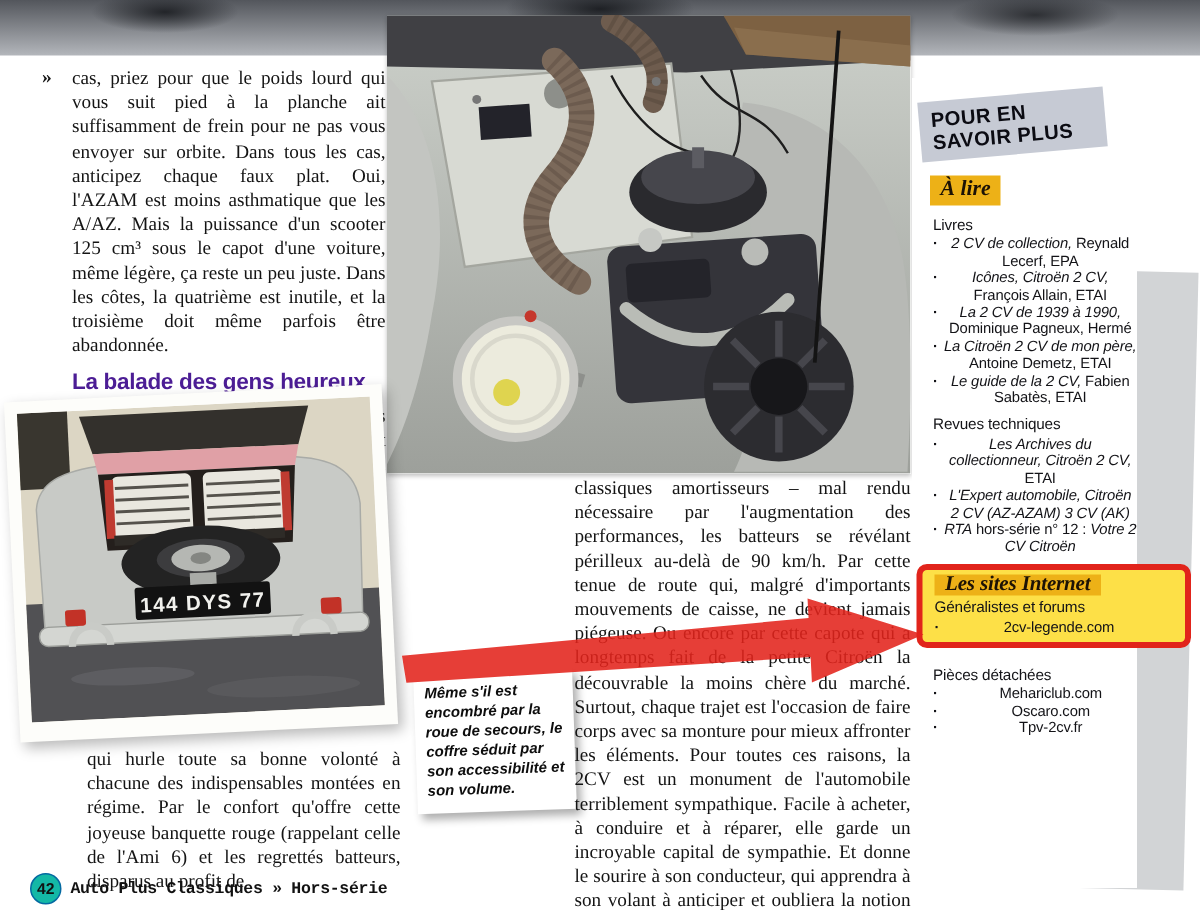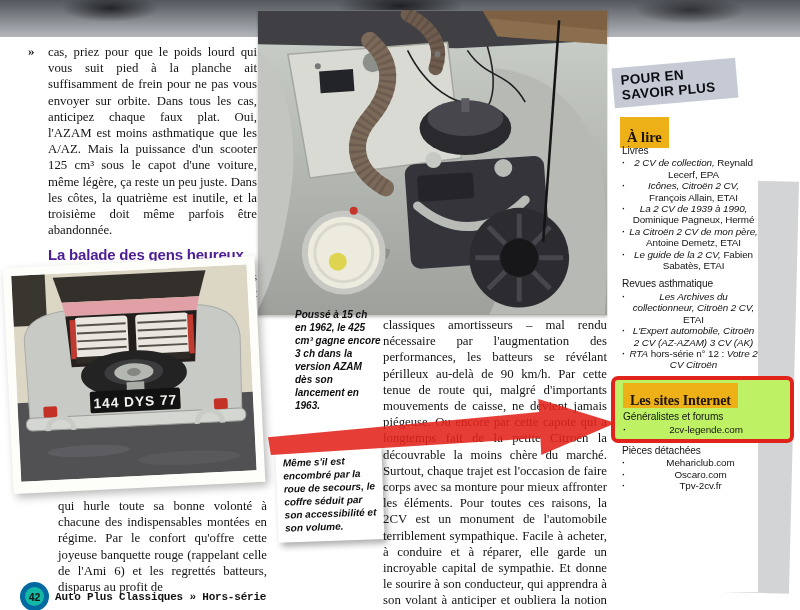--- a/index.html
+++ b/index.html
@@ -32,39 +32,39 @@
   .caption-trunk{position:absolute;left:277px;top:447px;width:106px;background:#fff;
      padding:8px 7px;transform:rotate(-2deg);box-shadow:3px 4px 6px rgba(0,0,0,.32);box-sizing:border-box;}
   
   .sidebar-backdrop{position:absolute;left:648px;top:180px;width:146px;height:412px;
      background:#d2d4d6;transform:rotate(1.4deg);}
   .sidebar-panel{position:absolute;left:608px;top:52px;width:150px;height:540px;background:#fff;}
   .savoir-box{position:absolute;left:613px;top:63px;width:124px;padding:5px 8px;background:#c6cad4;
      transform:rotate(-5deg);font-weight:800;font-size:13.5px;line-height:15px;color:#0b0b12;
      letter-spacing:.3px;box-sizing:border-box;}
   .badge{display:inline-block;background:#edb117;font-family:"Liberation Serif",serif;
-     font-weight:bold;font-size:14.5px;color:#1c1205;padding:12px 7px 2px 7px;}
+     font-weight:bold;font-size:14.5px;color:#1c1205;padding:1px 7px 2px 7px;font-style:italic;}
   .alire-badge{position:absolute;left:620px;top:117px;}
   .side-list{font-size:9.9px;line-height:11.4px;color:#131317;letter-spacing:-.1px;}
   .side-list ul{list-style:none;margin:0 0 0 0;padding:0;text-align:center;}
   .side-list li{position:relative;padding-left:7px;margin:0;}
   .side-list li::before{content:"·";position:absolute;left:0;top:0;font-weight:bold;}
   .side-label{font-weight:400;font-size:10.2px;margin:0 0 1px 0;}
   .mt{margin-top:7px;}
   .it{font-style:italic;}
   .list-block{position:absolute;left:622px;top:145px;width:136px;}
   .red-box{position:absolute;left:611px;top:376px;width:183px;border:4px solid #e1241b;
-     border-radius:7px;background:#bef264;padding:3px 8px 4px 8px;box-sizing:border-box;z-index:4;}
+     border-radius:7px;background:#fde047;padding:3px 8px 4px 8px;box-sizing:border-box;z-index:4;}
   .red-box .side-label{margin-top:2px;}
   .sites-rest{position:absolute;left:622px;top:438px;width:150px;}
   
   .arrow-svg{position:absolute;left:268px;top:402px;transform:rotate(-3deg);z-index:6;}
   
   .footer{position:absolute;left:20px;top:582px;display:flex;align-items:center;gap:6px;}
-  .page-circle{width:19px;height:19px;border:5px solid #0369a1;border-radius:50%;background:#14b8a6;
+  .page-circle{width:19px;height:19px;border:1px solid #0369a1;border-radius:50%;background:#14b8a6;
      display:flex;align-items:center;justify-content:center;font-weight:800;font-size:10.5px;color:#111;}
   .mag-name{font-weight:800;font-size:11px;letter-spacing:-.2px;color:#111;font-family:Liberation Mono, monospace;}
 </style>
 </head>
 <body>
 
 <div id="page">
   <div class="bg-top"></div>
 
   <div class="col1 body-text">
@@ -171,21 +171,20 @@
       <rect x="74" y="122" width="92" height="22" rx="2" fill="#121212"></rect>
       <text x="120" y="139" text-anchor="middle" font-family="Liberation Sans, sans-serif" font-weight="bold" font-size="14" letter-spacing="1" fill="#f2f2ee">144 DYS 77</text>
       <rect x="8" y="146" width="224" height="13" rx="6" fill="#d4d6d2" stroke="#9b9d99"></rect>
       <path d="M30,160 C30,142 56,142 56,160" stroke="#c9cbc7" stroke-width="5" fill="none"></path>
       <path d="M182,160 C182,142 208,142 208,160" stroke="#c9cbc7" stroke-width="5" fill="none"></path>
       <rect x="26" y="135" width="14" height="11" rx="2" fill="#c23227"></rect>
       <rect x="200" y="135" width="14" height="11" rx="2" fill="#c23227"></rect>
     </svg>
   </div>
 
-  <div class="caption caption-engine">Poussé à 15 ch en 1962, le 425 cm³ gagne encore 3 ch dans la version AZAM dès son lancement en 1963.</div>
   <div class="caption caption-trunk">Même s'il est encombré par la roue de secours, le coffre séduit par son accessibilité et son volume.</div>
 
   <div class="col2 body-text">
     <p style="margin:0">classiques amortisseurs – mal rendu nécessaire par l'augmentation des performances, les batteurs se révélant périlleux au-delà de 90 km/h. Par cette tenue de route qui, malgré d'importants mouvements de caisse, ne devient jamais piégeuse. Ou encore par cette capote qui a longtemps fait de la petite Citroën la découvrable la moins chère du marché. Surtout, chaque trajet est l'occasion de faire corps avec sa monture pour mieux affronter les éléments. Pour toutes ces raisons, la 2CV est un monument de l'automobile terriblement sympathique. Facile à acheter, à conduire et à réparer, elle garde un incroyable capital de sympathie. Et donne le sourire à son conducteur, qui apprendra à son volant à anticiper et oubliera la notion même d'excès de vitesse.</p>
   </div>
 
   <svg class="arrow-svg" width="352" height="62" viewBox="0 0 352 62">
     <polygon points="0,26 272,15 272,2 348,30 272,58 272,41 2,44" fill="#e2231b" opacity="0.88"></polygon>
   </svg>
 
@@ -201,21 +200,21 @@
 
   <div class="list-block side-list">
     <div class="side-label">Livres</div>
     <ul>
       <li><span class="it">2 CV de collection,</span><span> Reynald Lecerf, EPA</span></li>
       <li><span class="it">Icônes, Citroën 2 CV,</span><span> François Allain, ETAI</span></li>
       <li><span class="it">La 2 CV de 1939 à 1990,</span><span> Dominique Pagneux, Hermé</span></li>
       <li><span class="it">La Citroën 2 CV de mon père,</span><span> Antoine Demetz, ETAI</span></li>
       <li><span class="it">Le guide de la 2 CV,</span><span> Fabien Sabatès, ETAI</span></li>
     </ul>
-    <div class="side-label mt">Revues asthmatique</div>
+    <div class="side-label mt">Revues techniques</div>
     <ul>
       <li><span class="it">Les Archives du collectionneur, Citroën 2 CV,</span><span> ETAI</span></li>
       <li><span class="it">L'Expert automobile, Citroën 2 CV (AZ-AZAM) 3 CV (AK)</span><span></span></li>
       <li><span class="it">RTA</span><span> hors-série n° 12 :</span><span class="it"> Votre 2 CV Citroën</span></li>
     </ul>
   </div>
 
   <div class="red-box side-list">
     <span class="badge" style="font-size:14px">Les sites Internet</span>
     <div class="side-label" style="margin-top:3px">Généralistes et forums</div>

